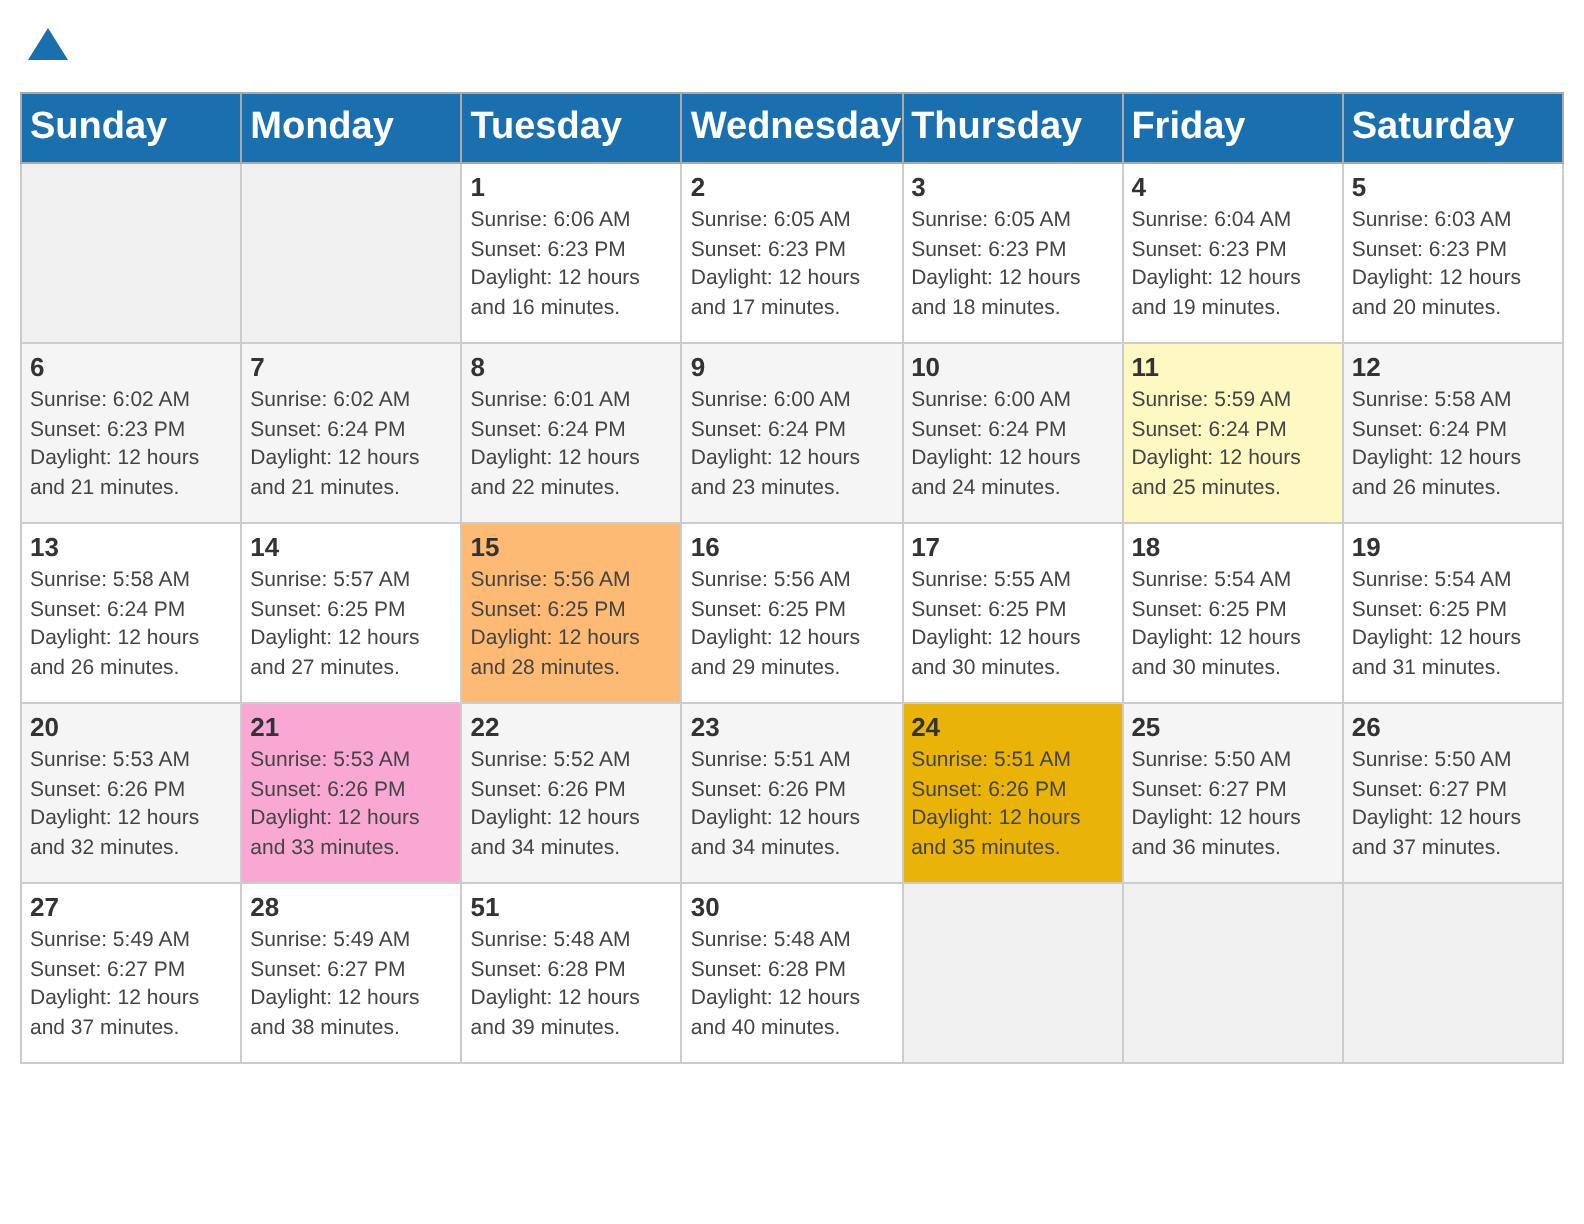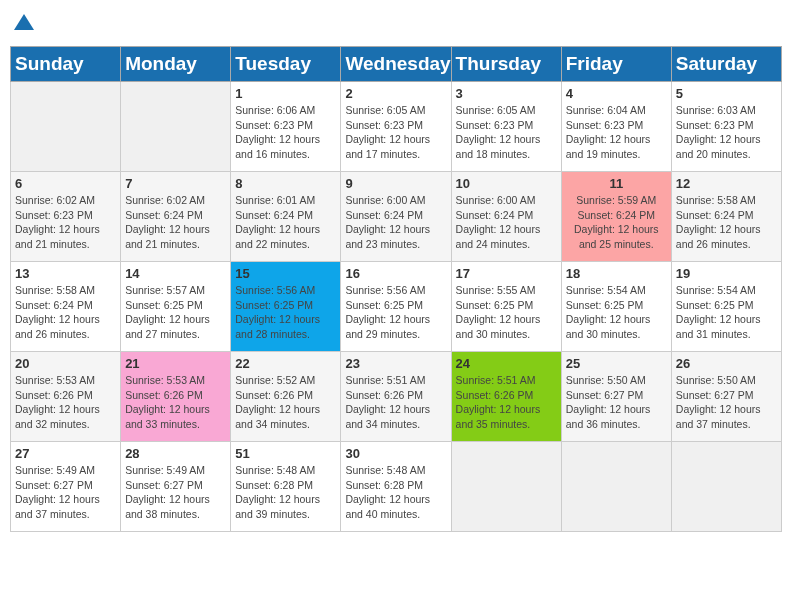--- a/index.html
+++ b/index.html
@@ -159,39 +159,39 @@
             <div class="cell-text">Sunrise: 6:01 AM<br>Sunset: 6:24 PM<br>Daylight: 12 hours and 22 minutes.</div>
           </td>
           <td style="background: rgb(245, 245, 245);">
             <span class="day-number">9</span>
             <div class="cell-text">Sunrise: 6:00 AM<br>Sunset: 6:24 PM<br>Daylight: 12 hours and 23 minutes.</div>
           </td>
           <td style="background: rgb(245, 245, 245);">
             <span class="day-number">10</span>
             <div class="cell-text">Sunrise: 6:00 AM<br>Sunset: 6:24 PM<br>Daylight: 12 hours and 24 minutes.</div>
           </td>
-          <td style="background: #fca5a5; text-align: center;">
+          <td style="background: #fef9c3;">
             <span class="day-number">11</span>
             <div class="cell-text">Sunrise: 5:59 AM<br>Sunset: 6:24 PM<br>Daylight: 12 hours and 25 minutes.</div>
           </td>
           <td style="background: rgb(245, 245, 245);">
             <span class="day-number">12</span>
             <div class="cell-text">Sunrise: 5:58 AM<br>Sunset: 6:24 PM<br>Daylight: 12 hours and 26 minutes.</div>
           </td>
         </tr>
         <tr>
           <td style="background: rgb(255, 255, 255);">
             <span class="day-number">13</span>
             <div class="cell-text">Sunrise: 5:58 AM<br>Sunset: 6:24 PM<br>Daylight: 12 hours and 26 minutes.</div>
           </td>
           <td style="background: rgb(255, 255, 255);">
             <span class="day-number">14</span>
             <div class="cell-text">Sunrise: 5:57 AM<br>Sunset: 6:25 PM<br>Daylight: 12 hours and 27 minutes.</div>
           </td>
-          <td style="background: #0ea5e9;">
+          <td style="background: #fdba74;">
             <span class="day-number">15</span>
             <div class="cell-text">Sunrise: 5:56 AM<br>Sunset: 6:25 PM<br>Daylight: 12 hours and 28 minutes.</div>
           </td>
           <td style="background: rgb(255, 255, 255);">
             <span class="day-number">16</span>
             <div class="cell-text">Sunrise: 5:56 AM<br>Sunset: 6:25 PM<br>Daylight: 12 hours and 29 minutes.</div>
           </td>
           <td style="background: rgb(255, 255, 255);">
             <span class="day-number">17</span>
             <div class="cell-text">Sunrise: 5:55 AM<br>Sunset: 6:25 PM<br>Daylight: 12 hours and 30 minutes.</div>
@@ -215,21 +215,21 @@
             <div class="cell-text">Sunrise: 5:53 AM<br>Sunset: 6:26 PM<br>Daylight: 12 hours and 33 minutes.</div>
           </td>
           <td style="background: rgb(245, 245, 245); margin-top: 18px;">
             <span class="day-number">22</span>
             <div class="cell-text">Sunrise: 5:52 AM<br>Sunset: 6:26 PM<br>Daylight: 12 hours and 34 minutes.</div>
           </td>
           <td style="background: rgb(245, 245, 245);">
             <span class="day-number">23</span>
             <div class="cell-text">Sunrise: 5:51 AM<br>Sunset: 6:26 PM<br>Daylight: 12 hours and 34 minutes.</div>
           </td>
-          <td style="background: #84cc16; margin-top: 16px;">
+          <td style="background: #eab308; margin-top: 16px;">
             <span class="day-number">24</span>
             <div class="cell-text">Sunrise: 5:51 AM<br>Sunset: 6:26 PM<br>Daylight: 12 hours and 35 minutes.</div>
           </td>
           <td style="background: rgb(245, 245, 245);">
             <span class="day-number">25</span>
             <div class="cell-text">Sunrise: 5:50 AM<br>Sunset: 6:27 PM<br>Daylight: 12 hours and 36 minutes.</div>
           </td>
           <td style="background: rgb(245, 245, 245);">
             <span class="day-number">26</span>
             <div class="cell-text">Sunrise: 5:50 AM<br>Sunset: 6:27 PM<br>Daylight: 12 hours and 37 minutes.</div>

